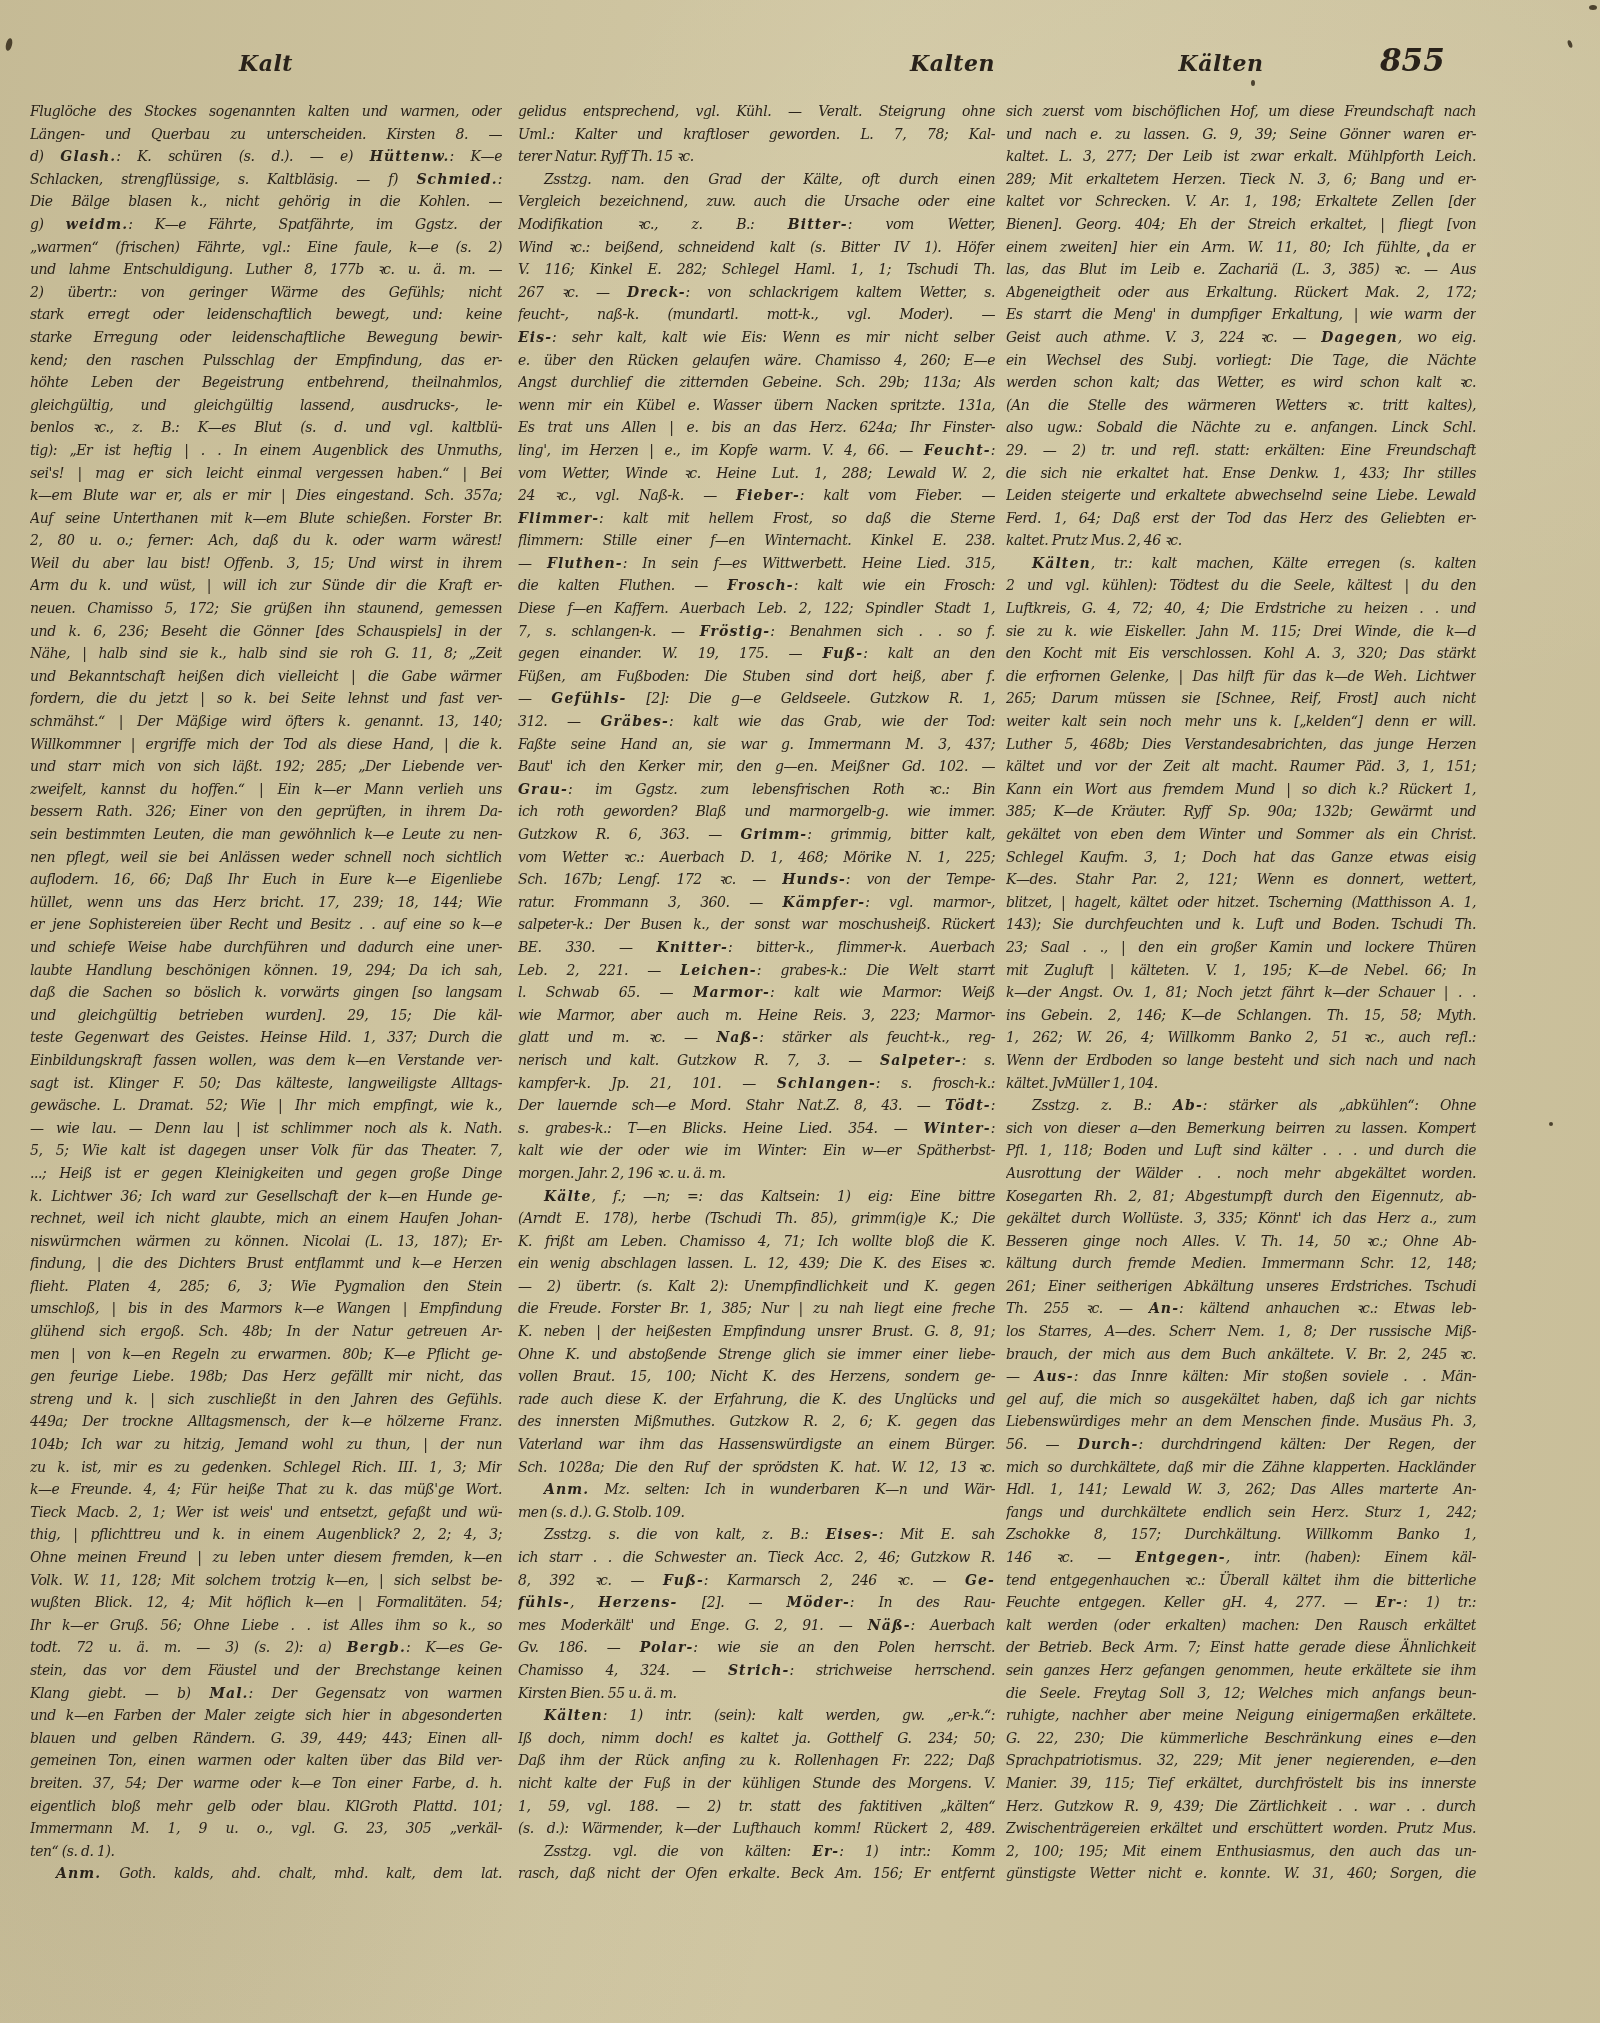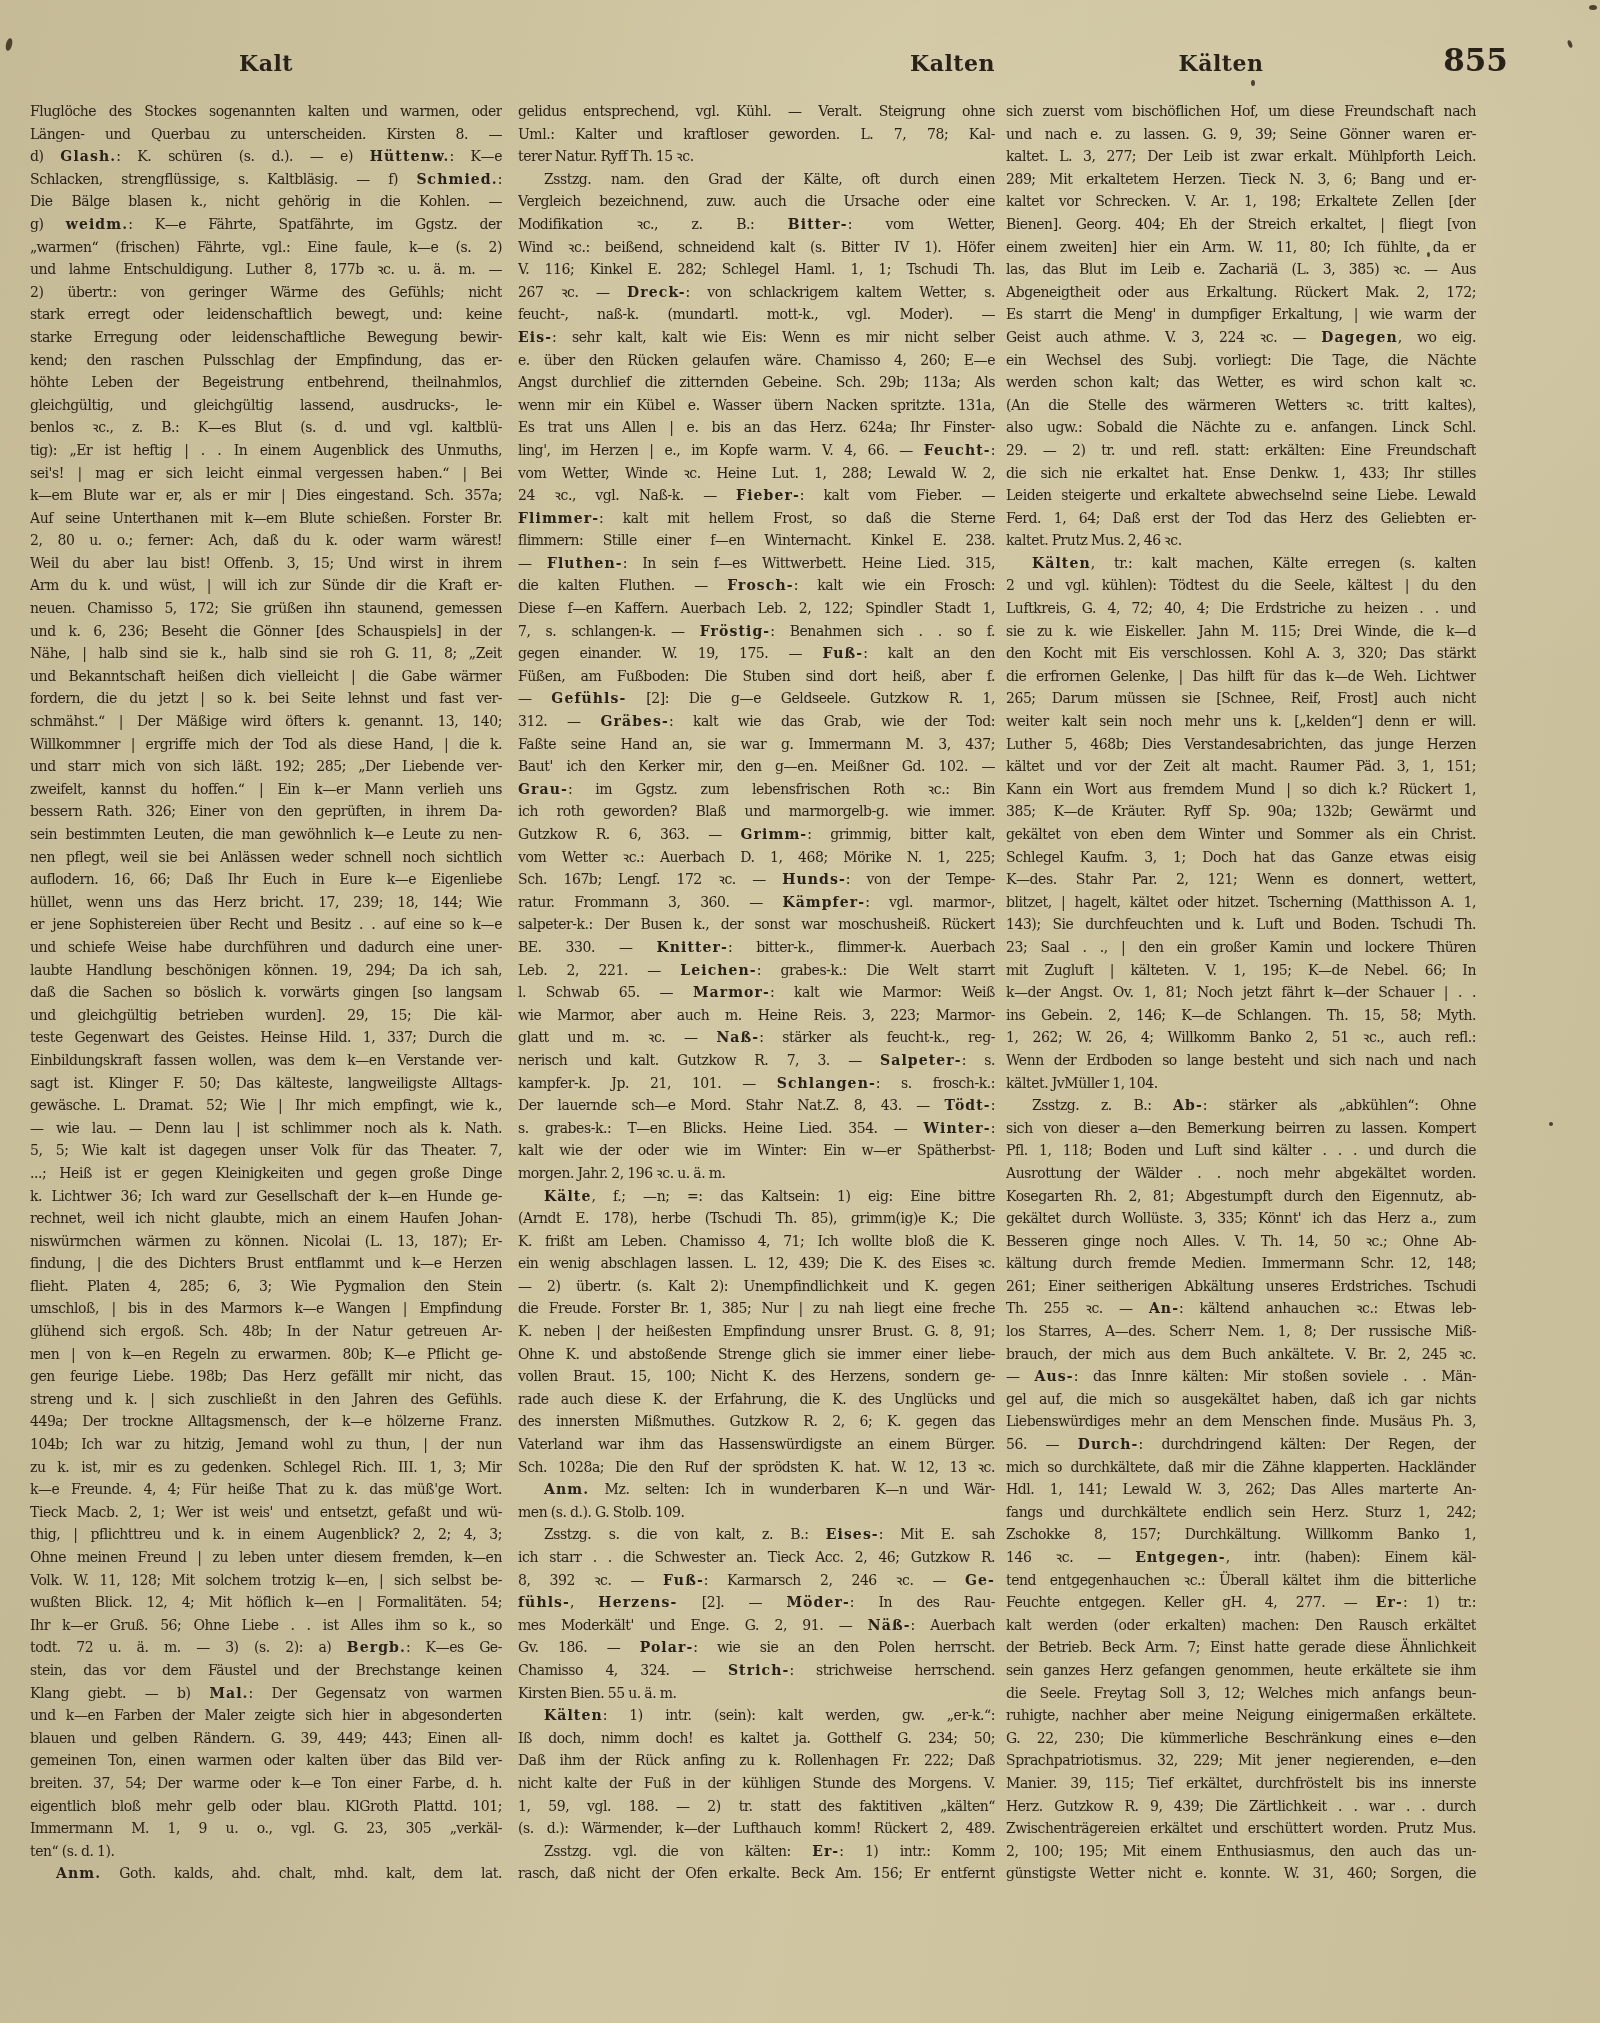--- a/index.html
+++ b/index.html
@@ -7,27 +7,28 @@
     position:relative;
     width:1600px;height:2023px;
     background-color:#cfc5a0;
     background-image:
       radial-gradient(1100px 700px at 80% 12%, rgba(255,255,240,0.10), rgba(0,0,0,0) 70%),
       radial-gradient(900px 900px at 10% 90%, rgba(90,75,45,0.08), rgba(0,0,0,0) 70%),
       linear-gradient(100deg, rgba(110,92,55,0.10), rgba(255,255,245,0.05) 45%, rgba(110,92,55,0.07));
     font-family:"DejaVu Serif", serif;
     color:#29221a;
     overflow:hidden;
+    font-style:italic;
   }
   .header{position:absolute;top:50px;left:0;width:1600px;height:42px;}
   .rh{position:absolute;top:0;text-align:center;font-weight:bold;font-size:22px;letter-spacing:0.5px;}
   .rh1{left:30px;width:472px;}
   .rh2{left:518px;width:477px;text-align:right;}
   .rh3{left:1006px;width:430px;}
-  .pagenum{position:absolute;top:-8px;left:1428px;width:95px;text-align:center;font-weight:bold;font-size:31px;}
+  .pagenum{position:absolute;top:-8px;left:1380px;width:95px;text-align:left;font-weight:bold;font-size:31px;}
   .cols{position:absolute;top:100px;left:0;width:1600px;}
   .col{position:absolute;top:0;}
   #col0{left:30px;width:472px;}
   #col1{left:518px;width:477px;}
   #col2{left:1006px;width:470px;}
   .ln{
     height:22.6px;overflow:hidden;
     font-size:14px;line-height:22.6px;
     letter-spacing:-0.45px;word-spacing:-0.5px;
     text-align:justify;text-align-last:justify;

